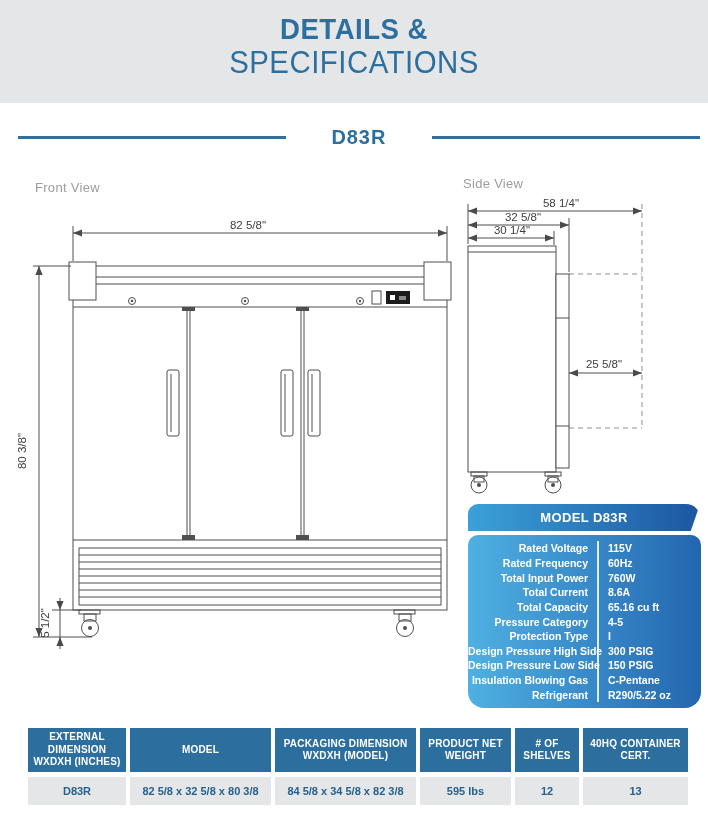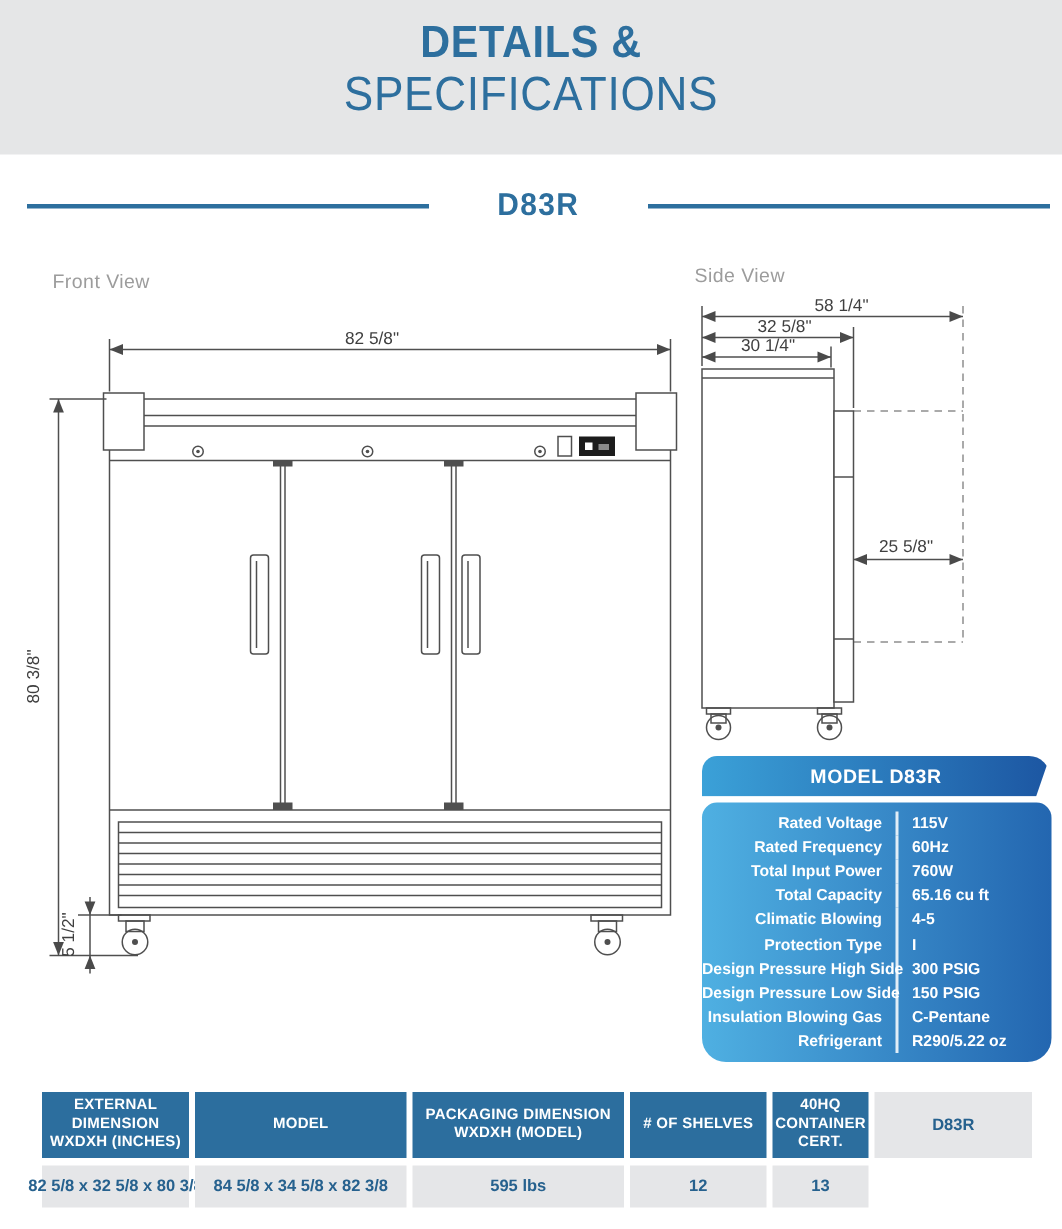--- a/index.html
+++ b/index.html
@@ -221,25 +221,29 @@
       </div>
     <div class="spec-row">
         <span class="spec-label">Rated Frequency</span>
         <span class="spec-value">60Hz</span>
       </div>
     <div class="spec-row">
         <span class="spec-label">Total Input Power</span>
         <span class="spec-value">760W</span>
       </div>
     <div class="spec-row">
+        <span class="spec-label">Total Current</span>
+        <span class="spec-value">8.6A</span>
+      </div>
+    <div class="spec-row">
         <span class="spec-label">Total Capacity</span>
         <span class="spec-value">65.16 cu ft</span>
       </div>
     <div class="spec-row">
-        <span class="spec-label">Climatic Blowing</span>
+        <span class="spec-label">Pressure Category</span>
         <span class="spec-value">4-5</span>
       </div>
     <div class="spec-row">
         <span class="spec-label">Protection Type</span>
         <span class="spec-value">I</span>
       </div>
     <div class="spec-row">
         <span class="spec-label">Design Pressure High Side</span>
         <span class="spec-value">300 PSIG</span>
       </div>
@@ -254,20 +258,21 @@
     <div class="spec-row">
         <span class="spec-label">Refrigerant</span>
         <span class="spec-value">R290/5.22 oz</span>
       </div>
   </div>
 
   <div class="bottom-table">
     <div class="th">EXTERNAL DIMENSION WXDXH (INCHES)</div>
     <div class="th">MODEL</div>
     <div class="th">PACKAGING DIMENSION WXDXH (MODEL)</div>
+    <div class="th">PRODUCT NET WEIGHT</div>
     <div class="th"># OF SHELVES</div>
     <div class="th">40HQ CONTAINER CERT.</div>
     <div class="td">D83R</div>
     <div class="td">82 5/8 x 32 5/8 x 80 3/8</div>
     <div class="td">84 5/8 x 34 5/8 x 82 3/8</div>
     <div class="td">595 lbs</div>
     <div class="td">12</div>
     <div class="td">13</div>
   </div>
 

